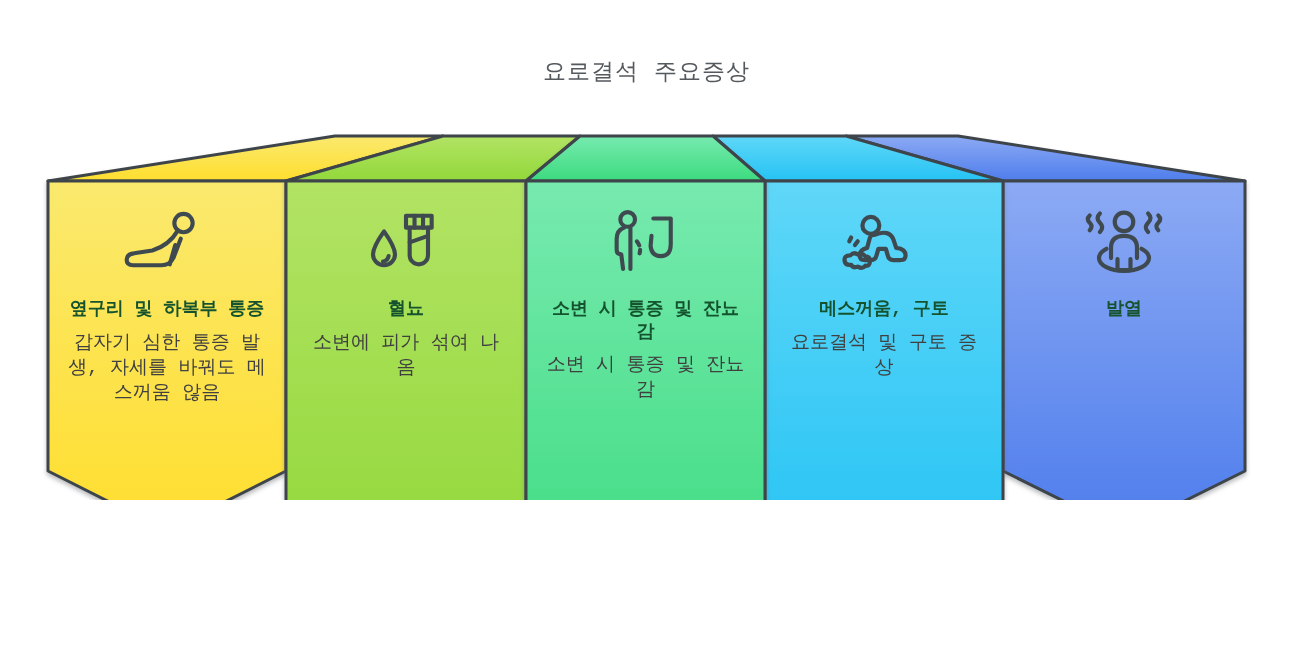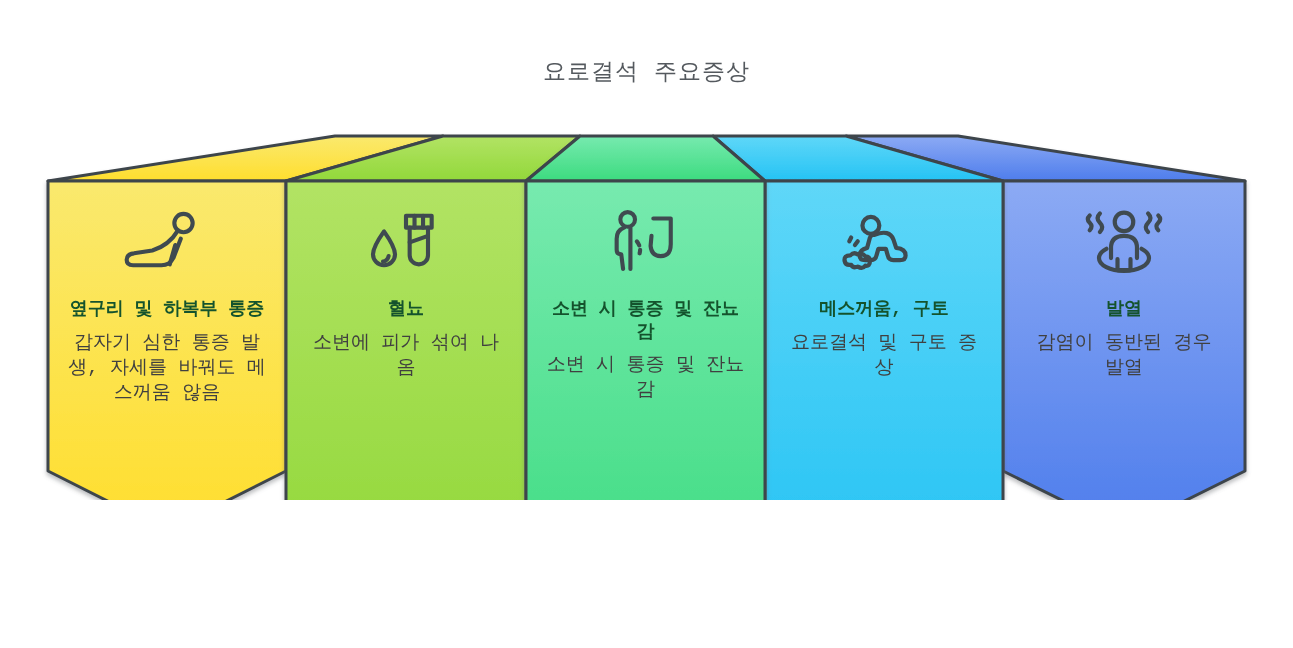--- a/index.html
+++ b/index.html
@@ -148,16 +148,15 @@
         <path d="M34,54 V43 Q34,30 48,30 Q62,30 62,43 V54"></path>
         <path d="M41,55 V67 H55 V55"></path>
         <path d="M29,44 A27,14 0 1 0 67,44"></path>
         <path d="M22,6 Q17,11 22,16 Q27,21 22,26"></path>
         <path d="M11,8 Q7,12 11,16 Q15,20 11,24"></path>
         <path d="M74,6 Q79,11 74,16 Q69,21 74,26"></path>
         <path d="M85,8 Q89,12 85,16 Q81,20 85,24"></path>
       </svg>
     </div>
     <div class="card-title">발열</div>
-    <div class="card-desc">감염이 동반된 경우 발열</div>
   </div>
 
 </div>
 
 </body></html>

